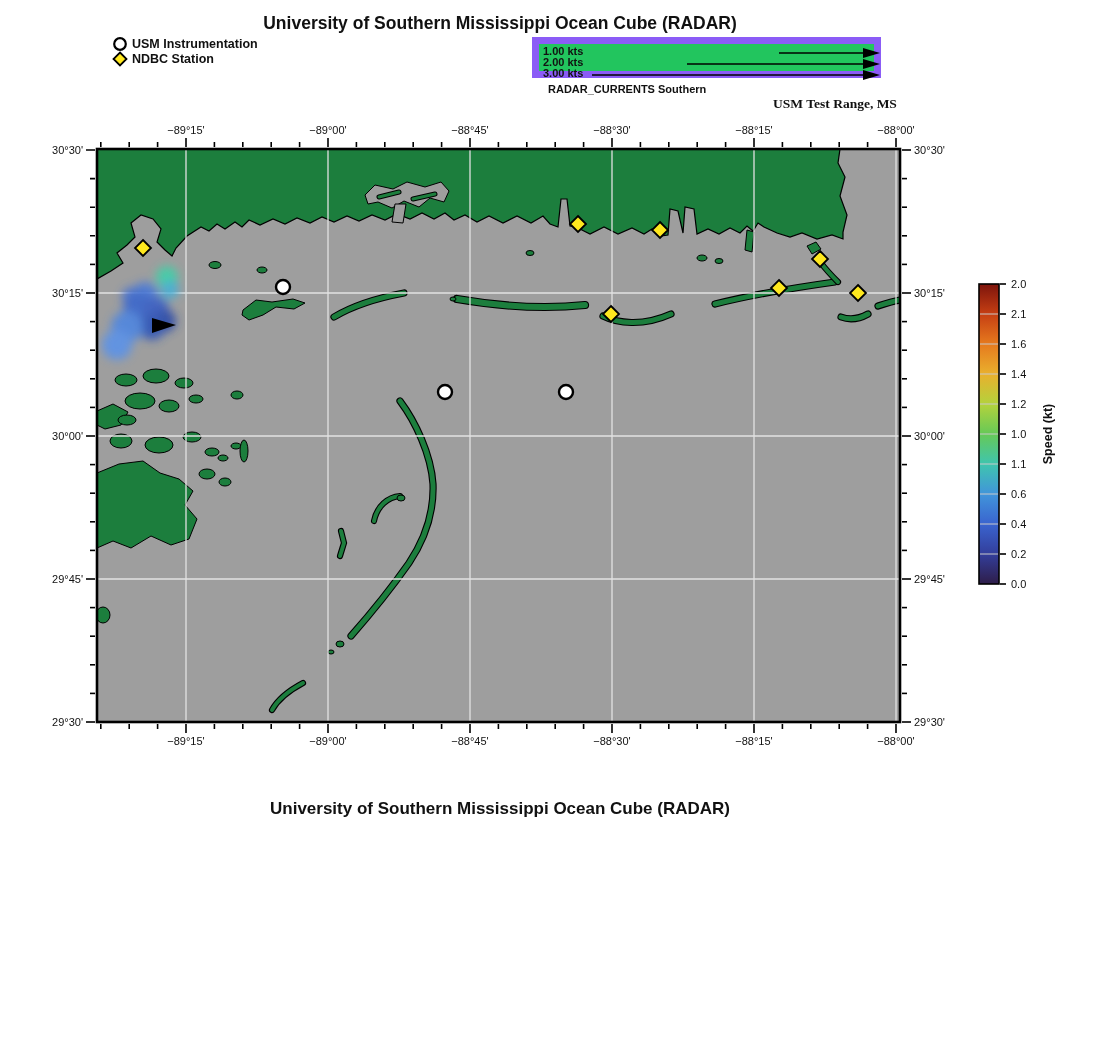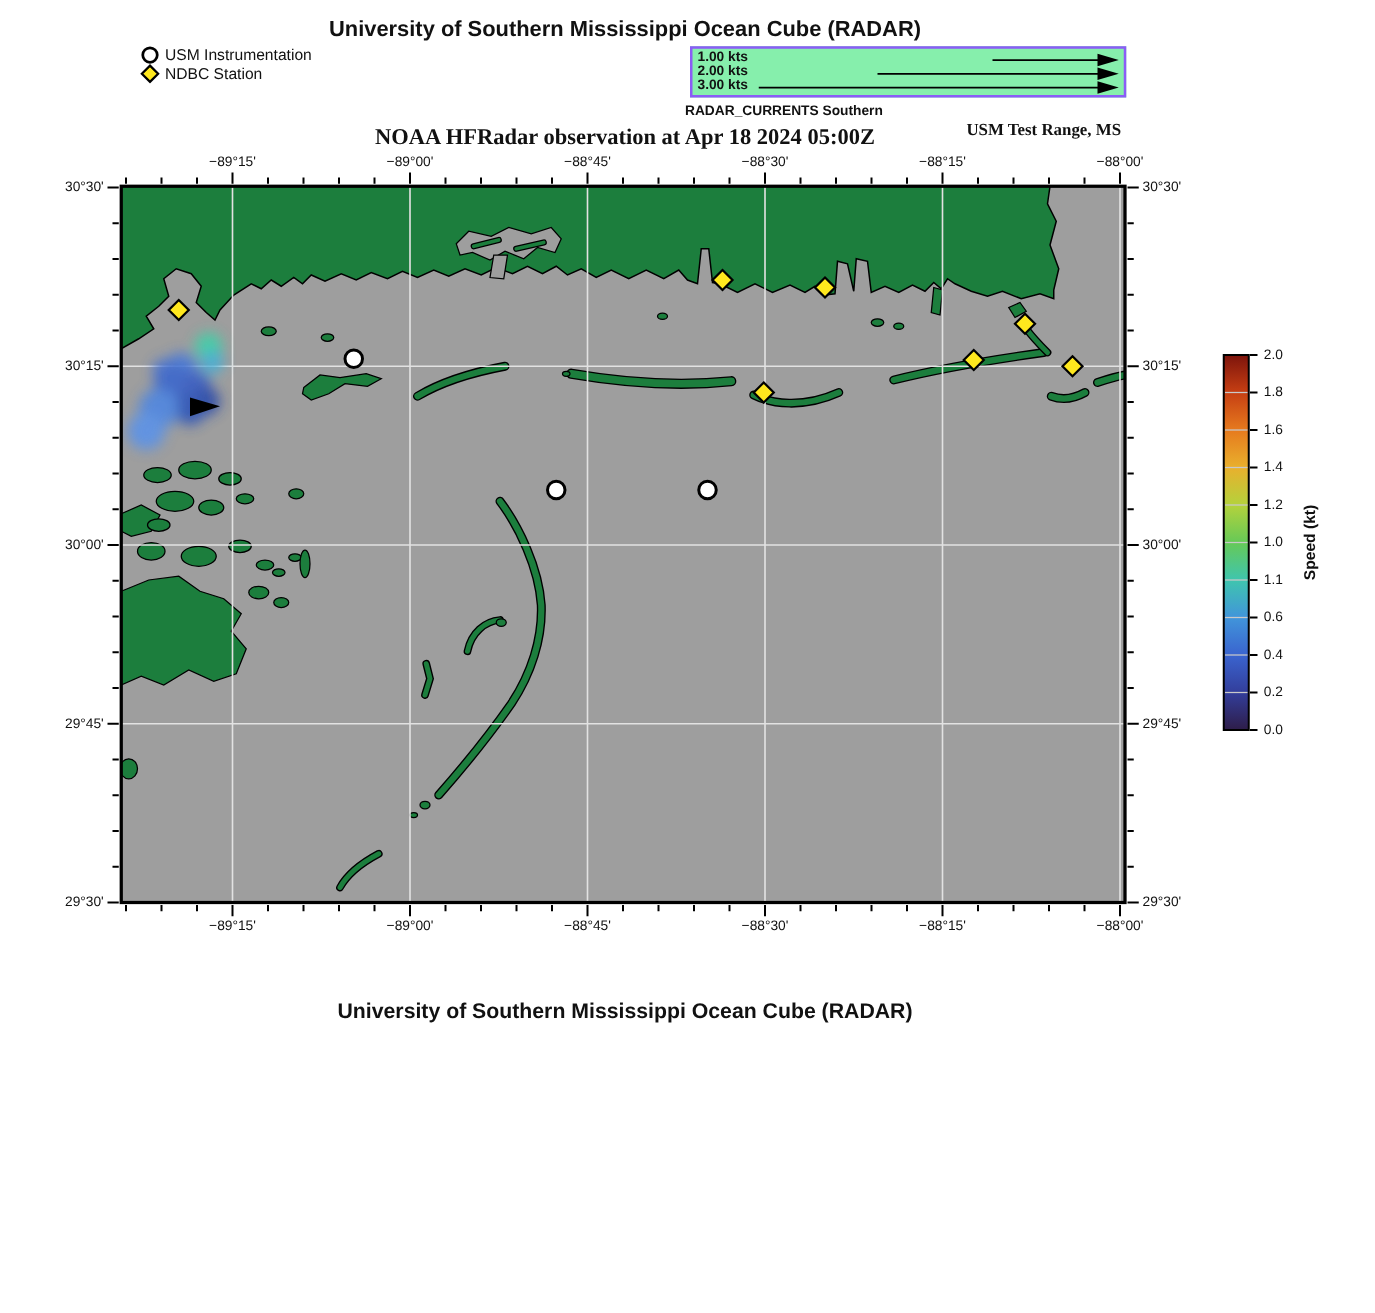--- a/index.html
+++ b/index.html
@@ -6,22 +6,22 @@
   #page{position:relative;width:1100px;height:1050px;background:#ffffff;overflow:hidden;
         font-family:"Liberation Sans",sans-serif;border-radius:22px;}
   .abs{position:absolute;}
   .sans-b{font-family:"Liberation Sans",sans-serif;font-weight:bold;color:#111;}
   .serif-b{font-family:"Liberation Serif",serif;font-weight:bold;color:#111;}
   #top-title{top:13px;left:500px;transform:translateX(-50%);font-size:17.5px;white-space:nowrap;}
   #footer-title{top:799px;left:500px;transform:translateX(-50%);font-size:17px;white-space:nowrap;}
   #subtitle{top:99px;left:500px;transform:translateX(-50%);font-size:18px;white-space:nowrap;}
   #range-label{top:96px;left:835px;transform:translateX(-50%);font-size:13.5px;white-space:nowrap;}
   .legend-row{position:absolute;left:112px;display:flex;align-items:center;gap:3px;height:16px;}
-  .legend-row .ltxt{font-size:12.5px;font-weight:normal;color:#111;white-space:nowrap;}
-  #vector-box{left:552px;top:37px;width:349px;height:41px;border:2px solid #8b5cf6;background:#86efac;box-sizing:border-box;}
+  .legend-row .ltxt{font-size:12.5px;font-weight:bold;color:#111;white-space:nowrap;}
+  #vector-box{left:532px;top:37px;width:349px;height:41px;border:7px solid #8b5cf6;background:#22c55e;box-sizing:border-box;}
   .veclab{position:absolute;left:4px;font-size:11px;font-weight:bold;color:#111;line-height:11px;white-space:nowrap;}
   #vector-caption{left:548px;top:83px;font-size:11px;}
   .tick-label{position:absolute;font-size:11px;color:#111;white-space:nowrap;}
   .cb-num{position:absolute;font-size:11px;color:#111;}
   #cb-title{top:434px;left:1048px;transform:translate(-50%,-50%) rotate(-90deg);font-size:12.5px;white-space:nowrap;}
   svg{display:block;}
 </style>
 </head>
 <body>
 
@@ -294,21 +294,20 @@
         <line x1="240" y1="9" x2="328" y2="9" stroke="#000" stroke-width="1.4"></line>
         <polygon points="341,9 324,4 324,14" fill="#000"></polygon>
         <line x1="148" y1="20" x2="328" y2="20" stroke="#000" stroke-width="1.4"></line>
         <polygon points="341,20 324,15 324,25" fill="#000"></polygon>
         <line x1="53" y1="31" x2="328" y2="31" stroke="#000" stroke-width="1.4"></line>
         <polygon points="341,31 324,26 324,36" fill="#000"></polygon>
       </svg>
   </div>
   <div id="vector-caption" class="abs sans-b">RADAR_CURRENTS Southern</div>
 
-  <div id="subtitle" class="abs serif-b">NOAA HFRadar observation at Apr 18 2024 05:00Z</div>
   <div id="range-label" class="abs serif-b">USM Test Range, MS</div>
 
   <div id="cb-title" class="abs sans-b">Speed (kt)</div>
 
   <div id="footer-title" class="abs sans-b">University of Southern Mississippi Ocean Cube (RADAR)</div>
 
   <div id="labels">
       <div class="tick-label" style="left:186px;top:124px;transform:translateX(-50%)">−89°15'</div>
       <div class="tick-label" style="left:186px;top:735px;transform:translateX(-50%)">−89°15'</div>
       <div class="tick-label" style="left:328px;top:124px;transform:translateX(-50%)">−89°00'</div>
@@ -325,21 +324,21 @@
       <div class="tick-label" style="left:914px;top:150px;transform:translateY(-50%)">30°30'</div>
       <div class="tick-label" style="left:83px;top:293px;transform:translate(-100%,-50%)">30°15'</div>
       <div class="tick-label" style="left:914px;top:293px;transform:translateY(-50%)">30°15'</div>
       <div class="tick-label" style="left:83px;top:436px;transform:translate(-100%,-50%)">30°00'</div>
       <div class="tick-label" style="left:914px;top:436px;transform:translateY(-50%)">30°00'</div>
       <div class="tick-label" style="left:83px;top:579px;transform:translate(-100%,-50%)">29°45'</div>
       <div class="tick-label" style="left:914px;top:579px;transform:translateY(-50%)">29°45'</div>
       <div class="tick-label" style="left:83px;top:722px;transform:translate(-100%,-50%)">29°30'</div>
       <div class="tick-label" style="left:914px;top:722px;transform:translateY(-50%)">29°30'</div>
       <div class="cb-num" style="left:1011px;top:284px;transform:translateY(-50%)">2.0</div>
-      <div class="cb-num" style="left:1011px;top:314px;transform:translateY(-50%)">1.8</div>
+      <div class="cb-num" style="left:1011px;top:314px;transform:translateY(-50%)">2.1</div>
       <div class="cb-num" style="left:1011px;top:344px;transform:translateY(-50%)">1.6</div>
       <div class="cb-num" style="left:1011px;top:374px;transform:translateY(-50%)">1.4</div>
       <div class="cb-num" style="left:1011px;top:404px;transform:translateY(-50%)">1.2</div>
       <div class="cb-num" style="left:1011px;top:434px;transform:translateY(-50%)">1.0</div>
       <div class="cb-num" style="left:1011px;top:464px;transform:translateY(-50%)">1.1</div>
       <div class="cb-num" style="left:1011px;top:494px;transform:translateY(-50%)">0.6</div>
       <div class="cb-num" style="left:1011px;top:524px;transform:translateY(-50%)">0.4</div>
       <div class="cb-num" style="left:1011px;top:554px;transform:translateY(-50%)">0.2</div>
       <div class="cb-num" style="left:1011px;top:584px;transform:translateY(-50%)">0.0</div>
     </div>

